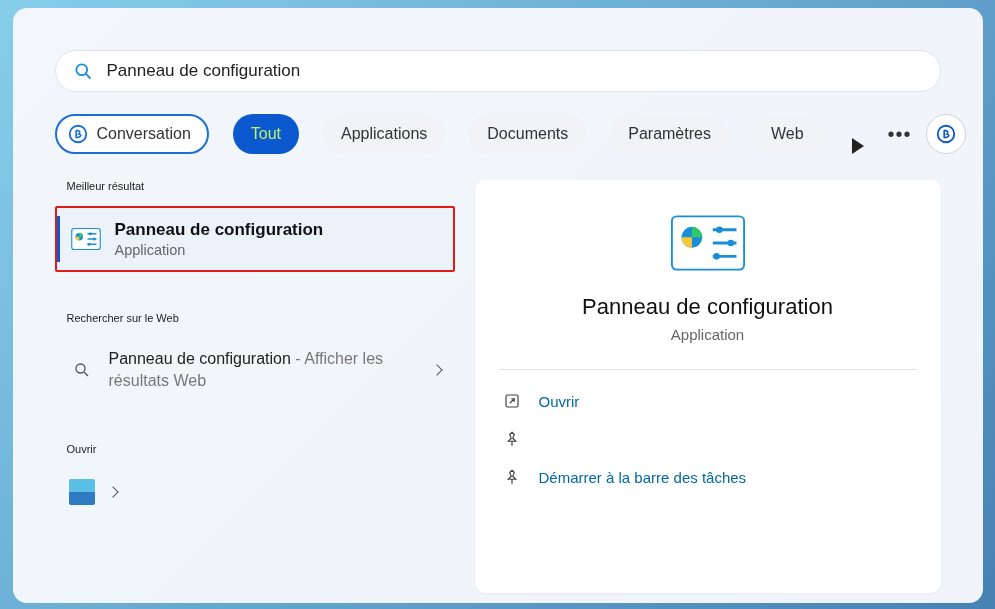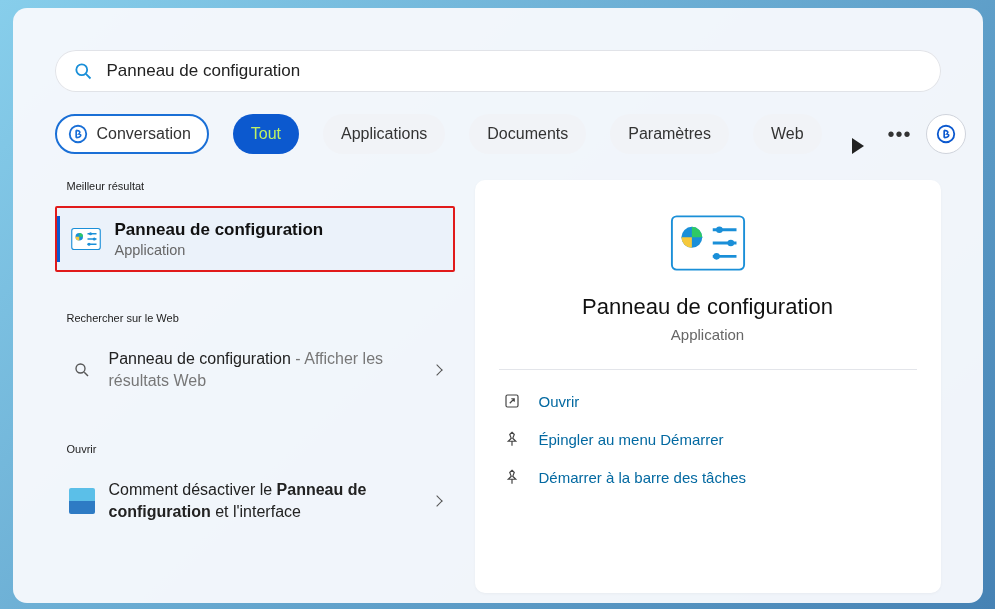--- a/index.html
+++ b/index.html
@@ -124,23 +124,20 @@
           <span>Panneau de configuration</span><span class="muted"> - Afficher les résultats Web</span>
         </div>
         <div class="chev"></div>
       </div>
 
       <div class="section-label mt">Ouvrir</div>
       <div class="list-item">
         <div class="li-icon">
             <div class="photo-thumb"></div>
           </div>
-        <div class="li-text">
-          <span>Comment désactiver le </span><b>Panneau de configuration</b><span> et l'interface</span>
-        </div>
         <div class="chev"></div>
       </div>
 
     </div>
 
     <div class="right">
       <svg class="preview-icon" viewBox="0 0 80 60">
           <rect x="2" y="2" width="76" height="56" rx="5" fill="#fff" stroke="#1a8fd8" stroke-width="2"></rect>
           <circle cx="23" cy="24" r="11" fill="#1a8fd8"></circle>
           <path d="M23 24 L23 13 A11 11 0 0 1 34 24 Z" fill="#2ec966"></path>
@@ -160,21 +157,20 @@
         <svg class="action-icon" viewBox="0 0 24 24">
             <rect x="4" y="4" width="16" height="16" rx="2"></rect>
             <path d="M9 15 L15 9 M11 9 L15 9 L15 13"></path>
           </svg>
         <span>Ouvrir</span>
       </div>
       <div class="action">
         <svg class="action-icon" viewBox="0 0 24 24">
             <path d="M12 3 L15 6 L13 11 L17 15 L7 15 L11 11 L9 6 Z M12 15 L12 21"></path>
           </svg>
-        <span>Épingler au menu Démarrer</span>
       </div>
       <div class="action">
         <svg class="action-icon" viewBox="0 0 24 24">
             <path d="M12 3 L15 6 L13 11 L17 15 L7 15 L11 11 L9 6 Z M12 15 L12 21"></path>
           </svg>
         <span>Démarrer à la barre des tâches</span>
       </div>
     </div>
   </div>
 

